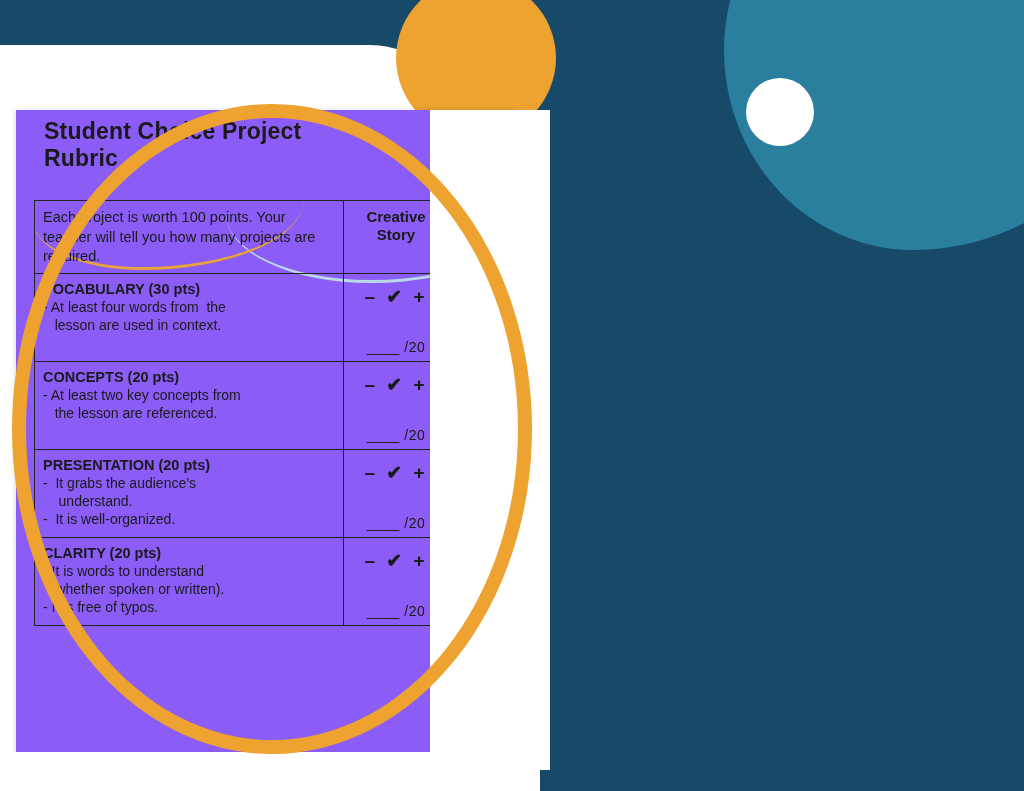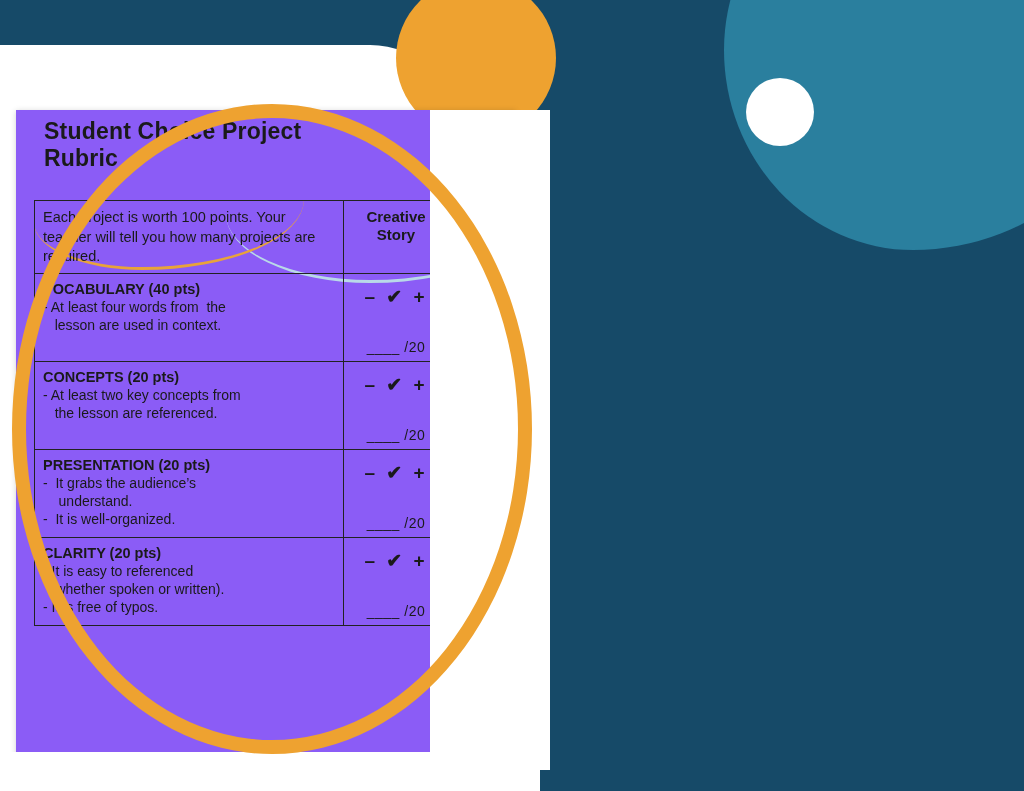--- a/index.html
+++ b/index.html
@@ -257,21 +257,21 @@
     <table class="rubric">
       <tbody>
           <tr>
         <td class="desc intro">Each project is worth 100 points. Your teacher will tell you how many projects are required.</td>
         <td class="col hdr">Creative<br>Story</td>
         <td class="col hdr">Le…<br>Ce…</td>
       </tr>
 
       <tr>
         <td class="desc">
-          <div class="crit-title">VOCABULARY (40 pts)</div>
+          <div class="crit-title">VOCABULARY (30 pts)</div>
           <div class="crit-line">- At least four words from  the</div>
           <div class="crit-line">   lesson are used in context.</div>
         </td>
         <td class="col">
           <div class="cellbox">
             <div class="marks">– ✔ +</div>
             <div class="score">____ /20</div>
           </div>
         </td>
         <td class="col">
@@ -319,21 +319,21 @@
           <div class="cellbox">
             <div class="marks">– ✔ +</div>
             <div class="score">____ /20</div>
           </div>
         </td>
       </tr>
 
       <tr>
         <td class="desc">
           <div class="crit-title">CLARITY (20 pts)</div>
-          <div class="crit-line">- It is easy to referenced</div>
+          <div class="crit-line">- It is words to understand</div>
           <div class="crit-line">  (whether spoken or written).</div>
           <div class="crit-line">- It is free of typos.</div>
         </td>
         <td class="col">
           <div class="cellbox">
             <div class="marks">– ✔ +</div>
             <div class="score">____ /20</div>
           </div>
         </td>
         <td class="col">

